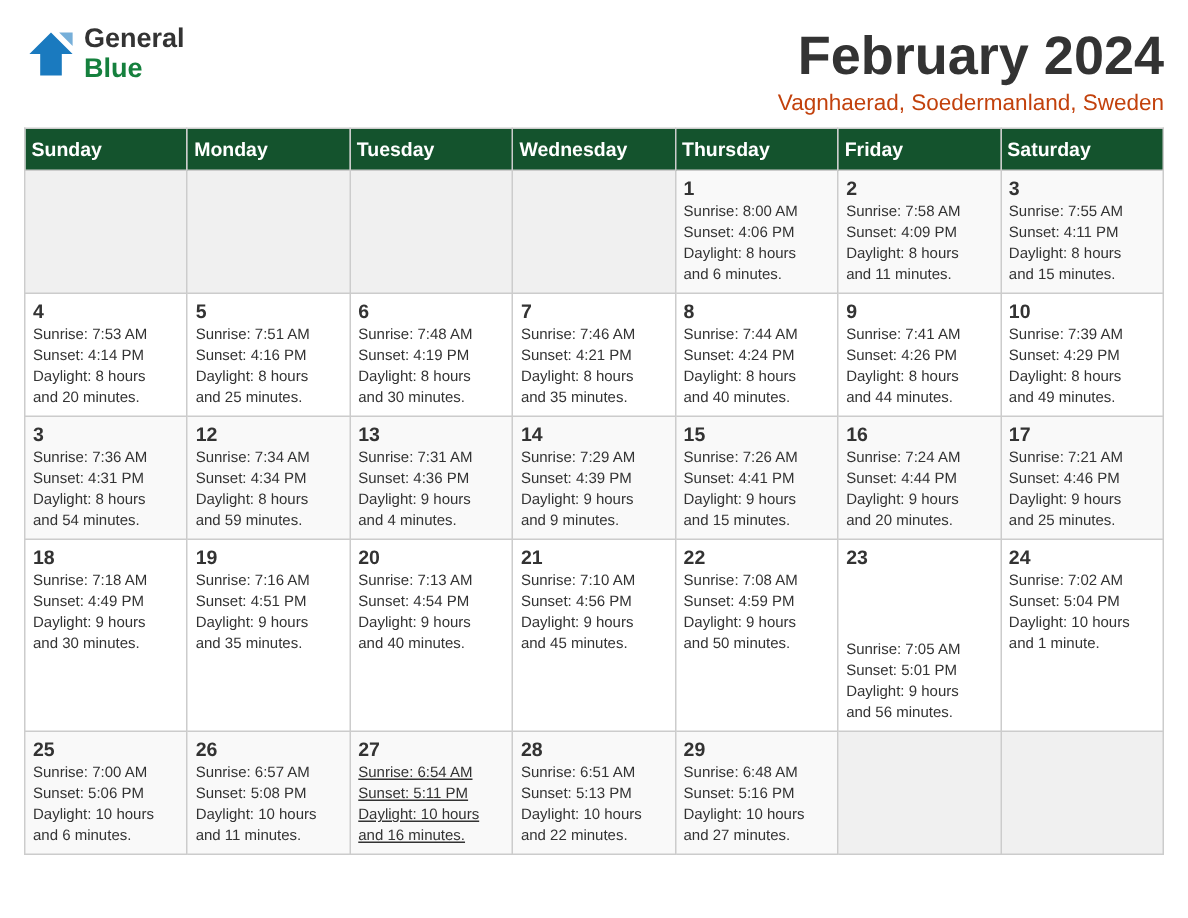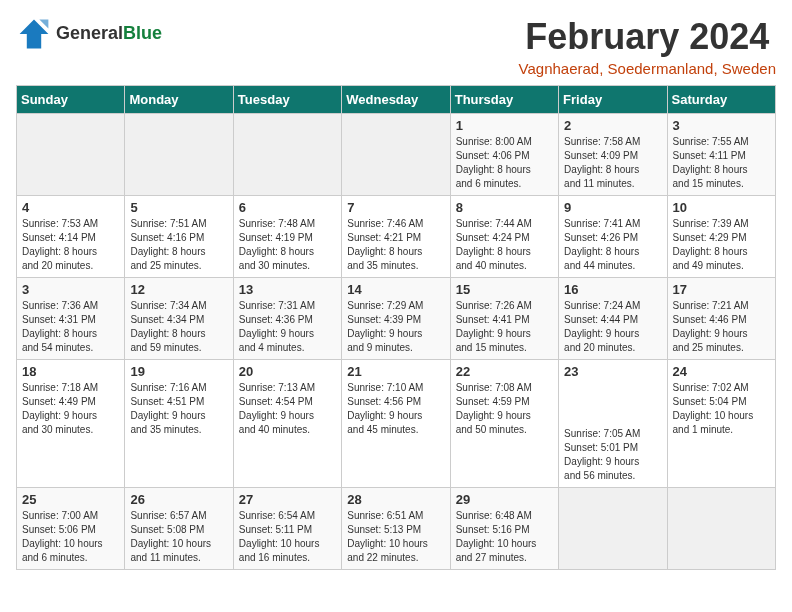--- a/index.html
+++ b/index.html
@@ -16,51 +16,51 @@
       align-items: flex-start;
       margin-bottom: 8px;
     }
     .logo {
       display: flex;
       align-items: center;
       gap: 4px;
     }
     .logo-text {
       display: flex;
-      flex-direction: row;
+      flex-direction: column;
       font-size: 18px;
       font-weight: bold;
       color: #333;
       line-height: 1.1;
     }
     .logo-blue { color: #15803d; }
     .logo-icon {
       width: 36px;
       height: 36px;
     }
     .title-area {
-      text-align: center;
+      text-align: right;
     }
     .month-title {
       font-size: 36px;
       font-weight: bold;
       color: #333;
     }
     .location-title {
       font-size: 15px;
       color: #c2410c;
       margin-top: 2px;
     }
     .calendar-table {
       width: 100%;
       border-collapse: collapse;
       font-size: 11px;
     }
     .calendar-table thead th {
-      background-color: #0f766e;
+      background-color: #14532d;
       color: #fff;
       padding: 6px 4px;
       text-align: left;
       font-size: 13px;
       font-weight: bold;
       border: 1px solid #ccc;
     }
     .calendar-table tbody td {
       border: 1px solid #ccc;
       vertical-align: top;
@@ -311,21 +311,21 @@
         </td>
         <td>
           <span class="day-number">26</span>
           <div class="day-info" style="white-space: pre-line;">Sunrise: 6:57 AM
 Sunset: 5:08 PM
 Daylight: 10 hours
 and 11 minutes.</div>
         </td>
         <td>
           <span class="day-number">27</span>
-          <div class="day-info" style="white-space: pre-line;">Sunrise: 6:54 AM
+          <div class="day-info" style="white-space: pre-line; text-decoration: underline;">Sunrise: 6:54 AM
 Sunset: 5:11 PM
 Daylight: 10 hours
 and 16 minutes.</div>
         </td>
         <td>
           <span class="day-number">28</span>
           <div class="day-info" style="white-space: pre-line;">Sunrise: 6:51 AM
 Sunset: 5:13 PM
 Daylight: 10 hours
 and 22 minutes.</div>

